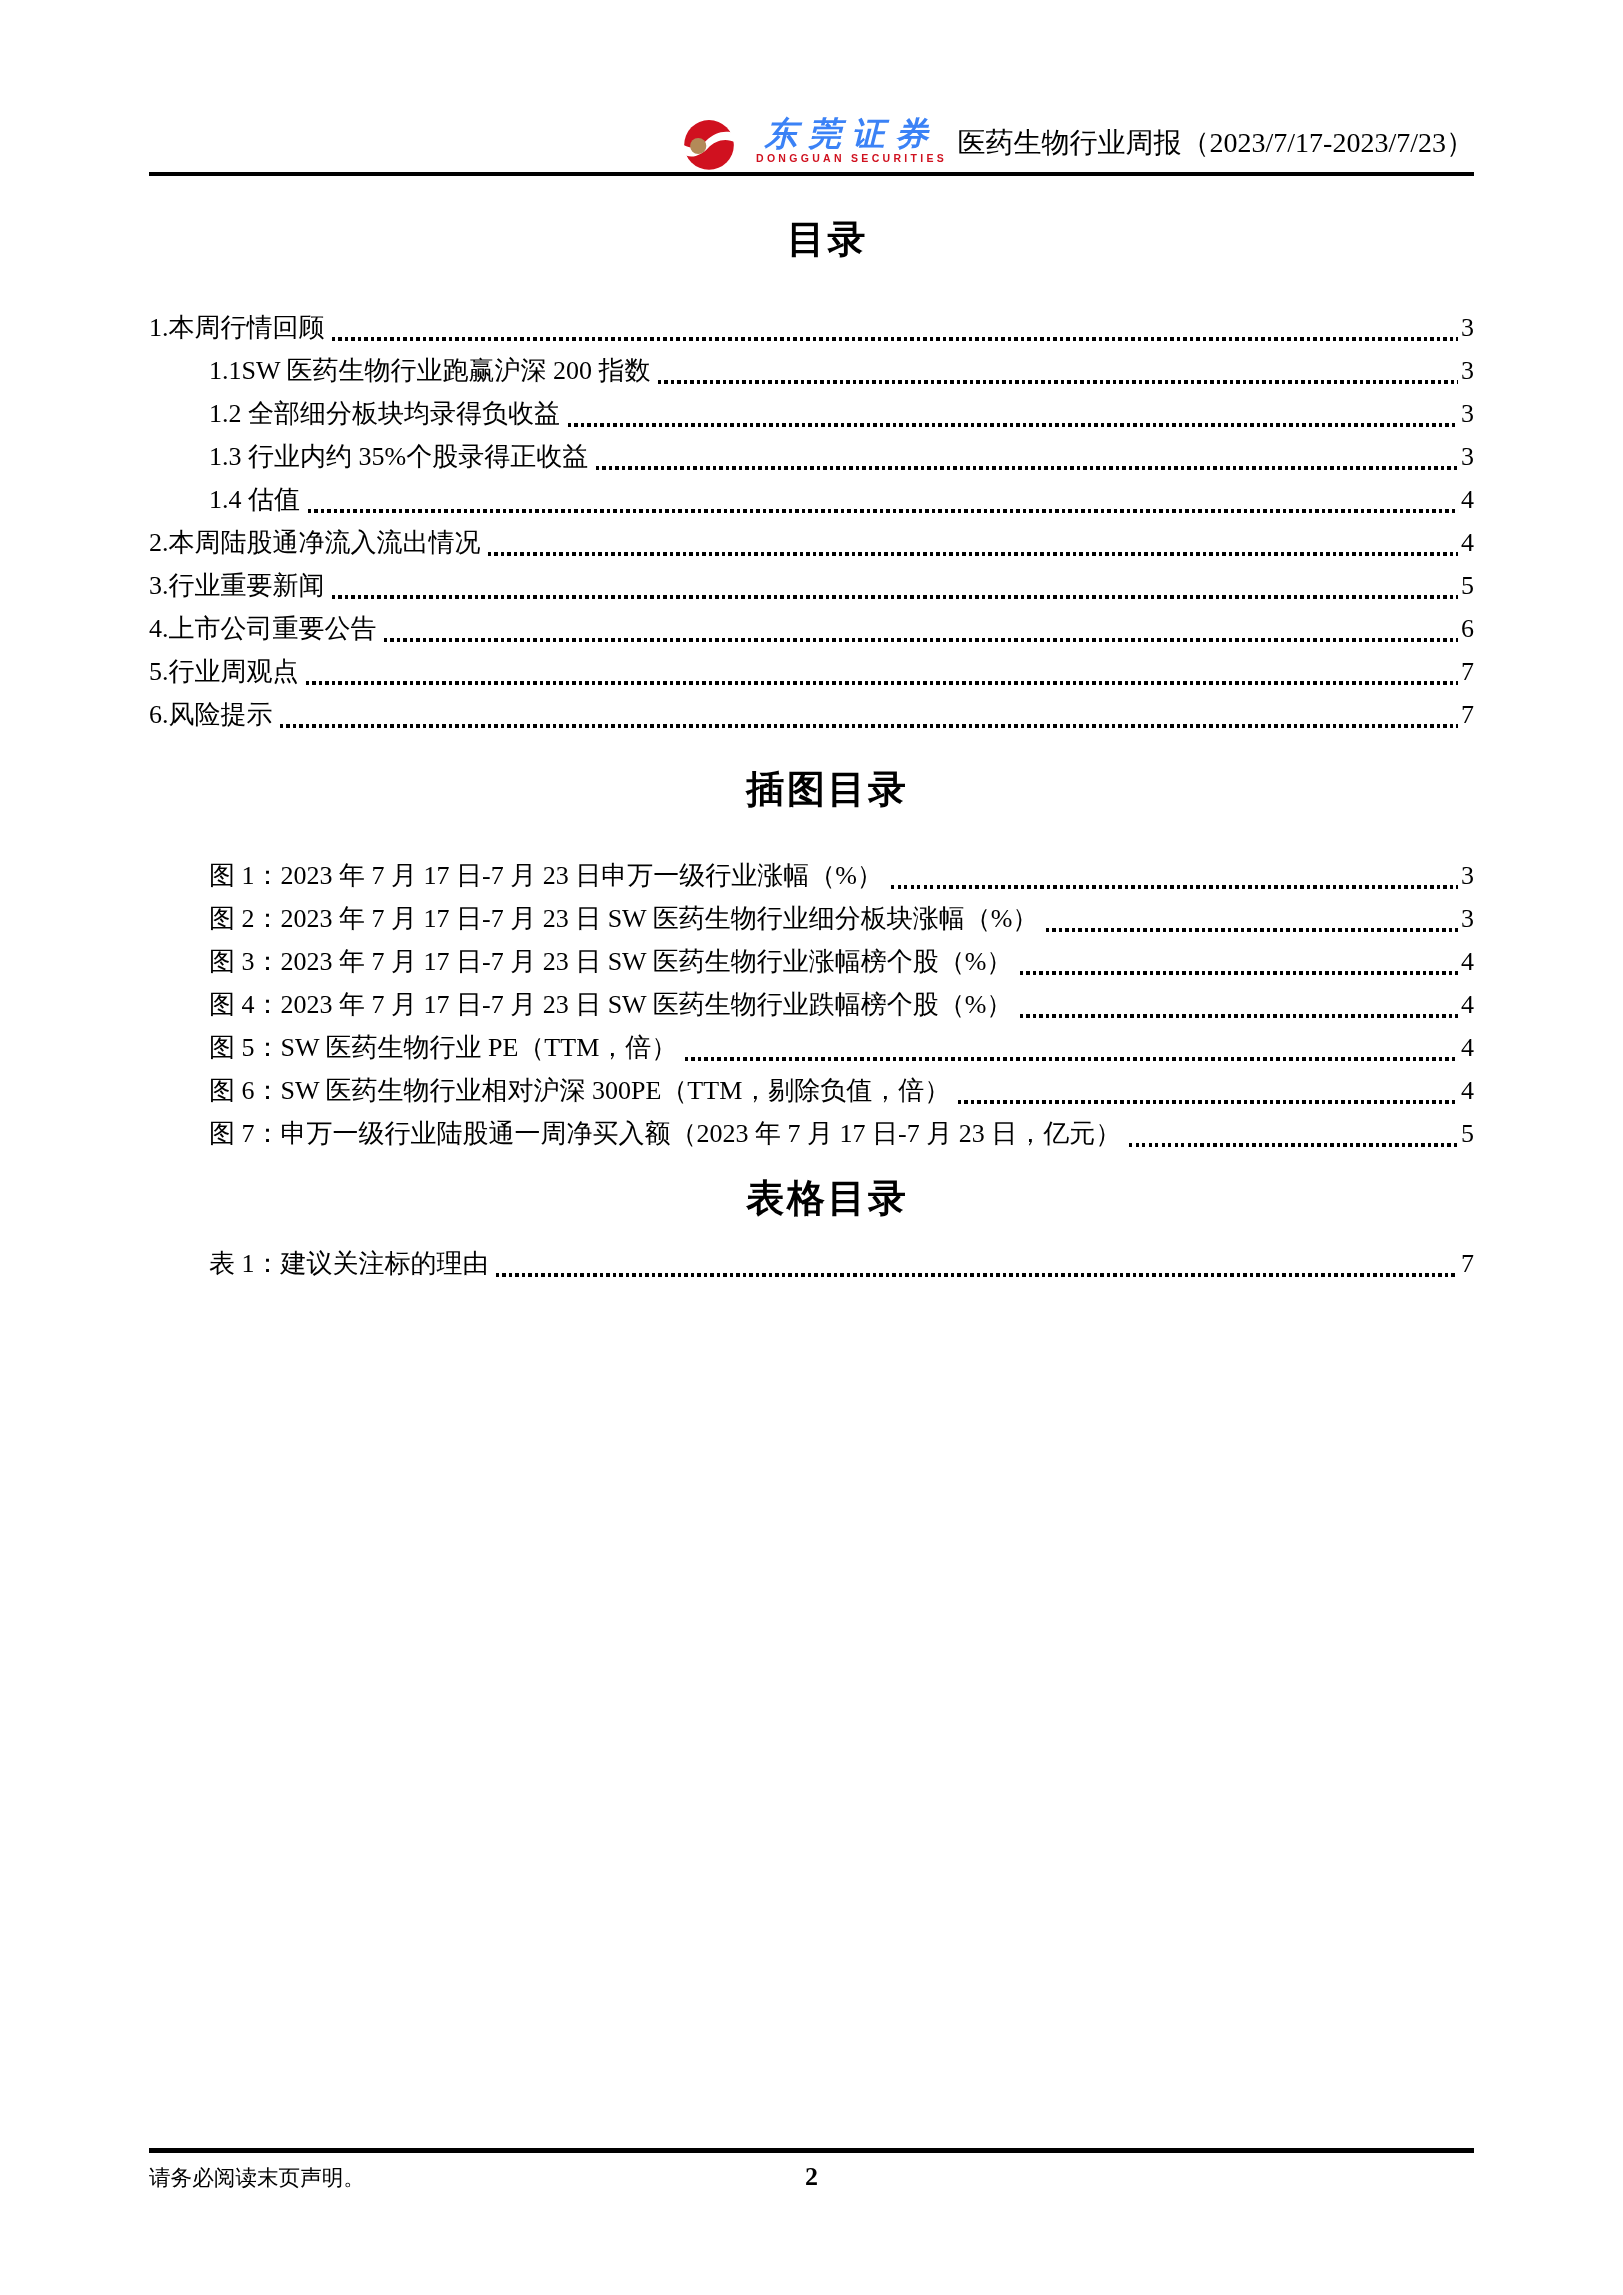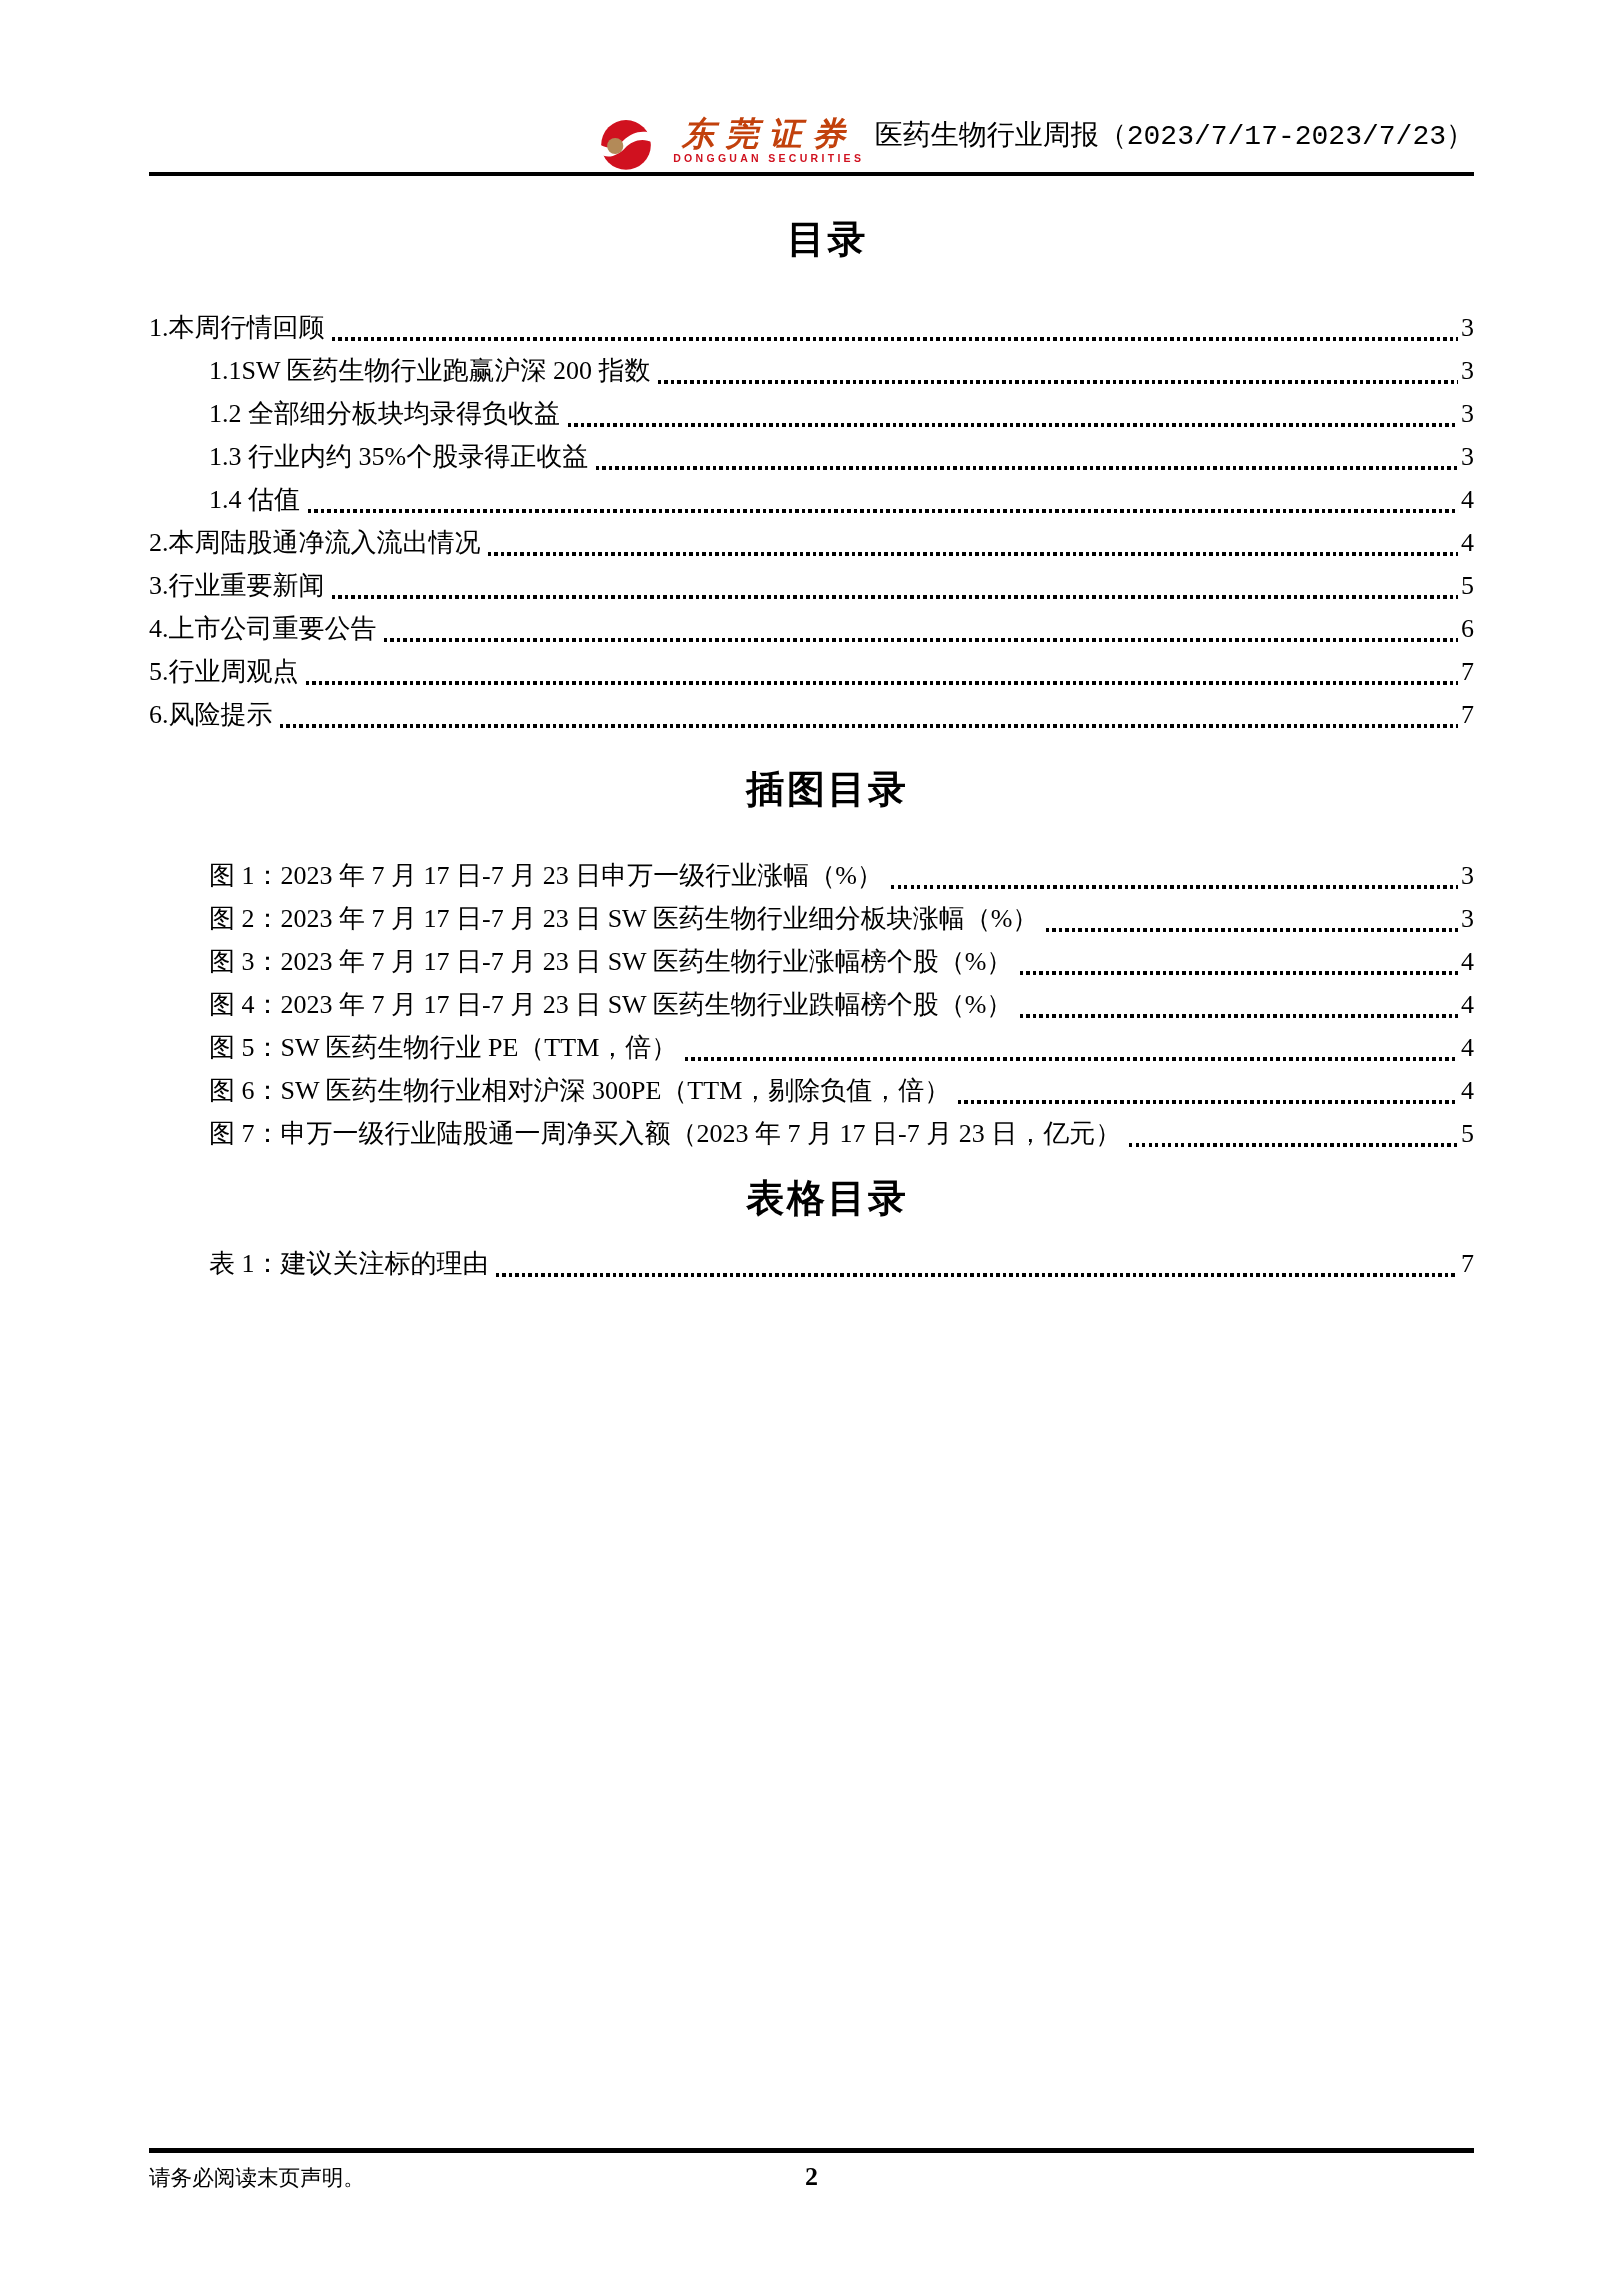--- a/index.html
+++ b/index.html
@@ -33,38 +33,38 @@
   }
   .logo-mark { width: 58px; height: 54px; margin-bottom: -1.3px; }
   .logo-text { margin-left: 18.3px; text-align: center; margin-bottom: 9.2px; }
   .logo-cn {
     font-family: "Liberation Serif", "DejaVu Serif", serif;
     font-weight: 700;
     font-style: italic;
     font-size: 33px;
     line-height: 1;
     letter-spacing: 10.5px;
-    color: #c2410c;
+    color: #3b82f6;
     white-space: nowrap;
   }
   .logo-en {
     font-family: "Liberation Sans", "DejaVu Sans", sans-serif;
     font-weight: 700;
     font-size: 10.5px;
     letter-spacing: 3.3px;
     color: #d0111f;
     margin-top: 1px;
     white-space: nowrap;
   }
   .report-title {
-    font-family: Liberation Mono, monospace;
+    font-family: Liberation Serif, serif;
     font-size: 28px;
     line-height: 1;
     margin-left: 10.5px;
-    padding-bottom: 21px;
+    padding-bottom: 15px;
     white-space: nowrap;
   }
 
   
   .section-title {
     position: absolute;
     left: 16px;
     width: 100%;
     text-align: center;
     font-family: "Liberation Sans", "DejaVu Sans", sans-serif;

